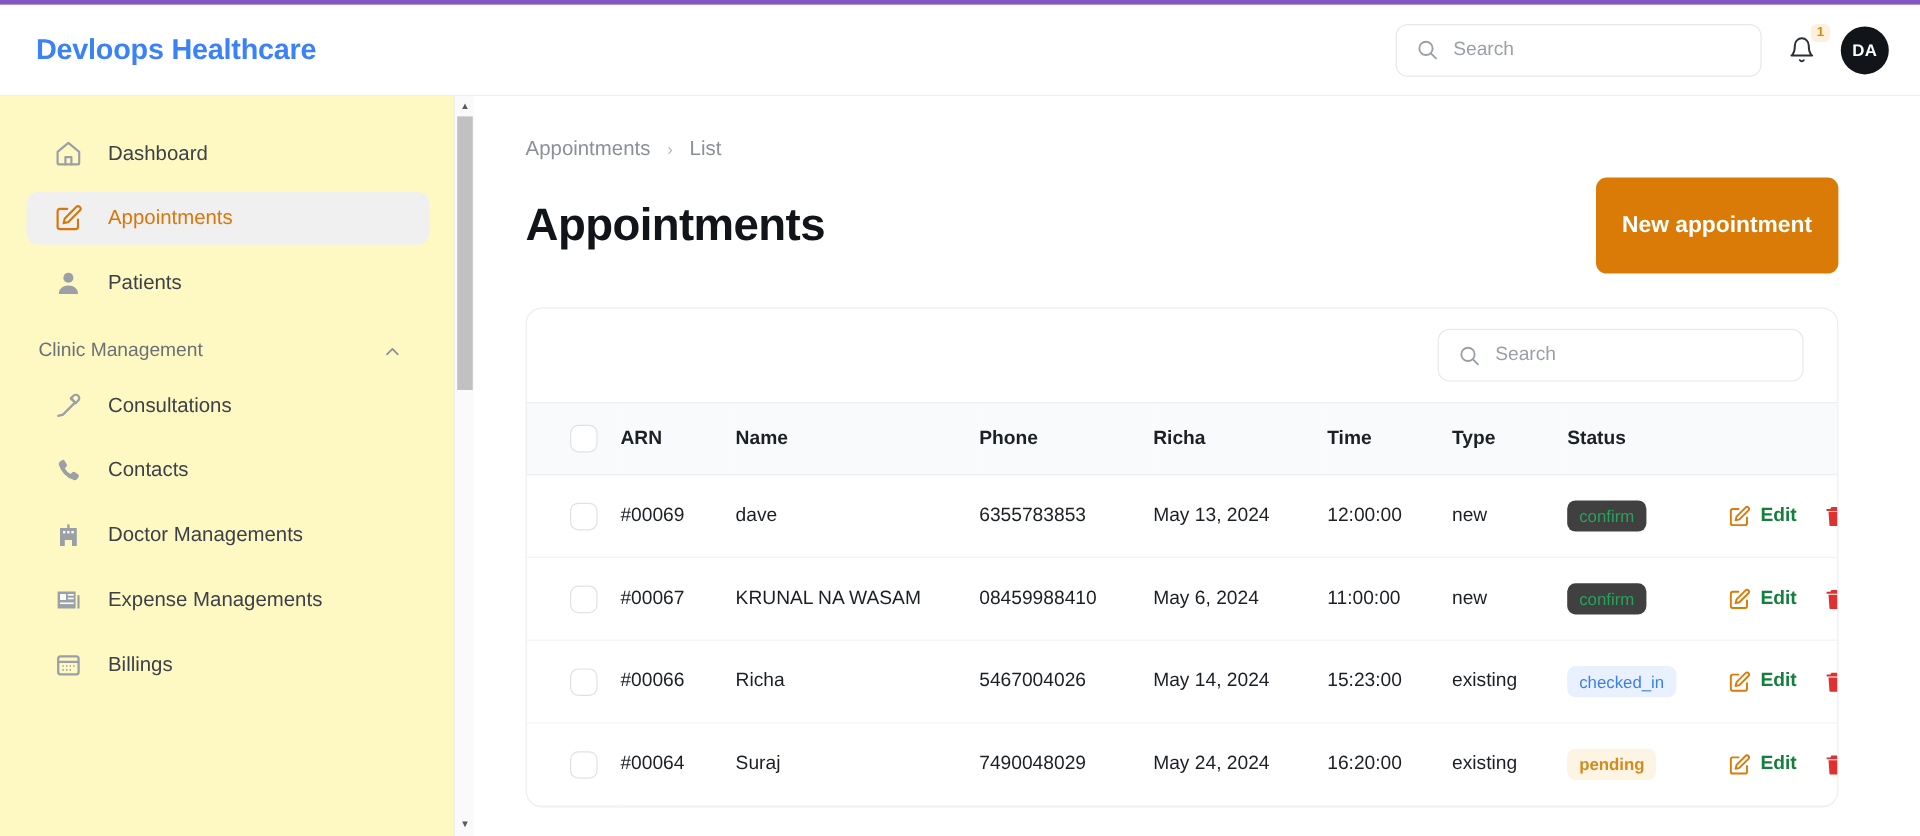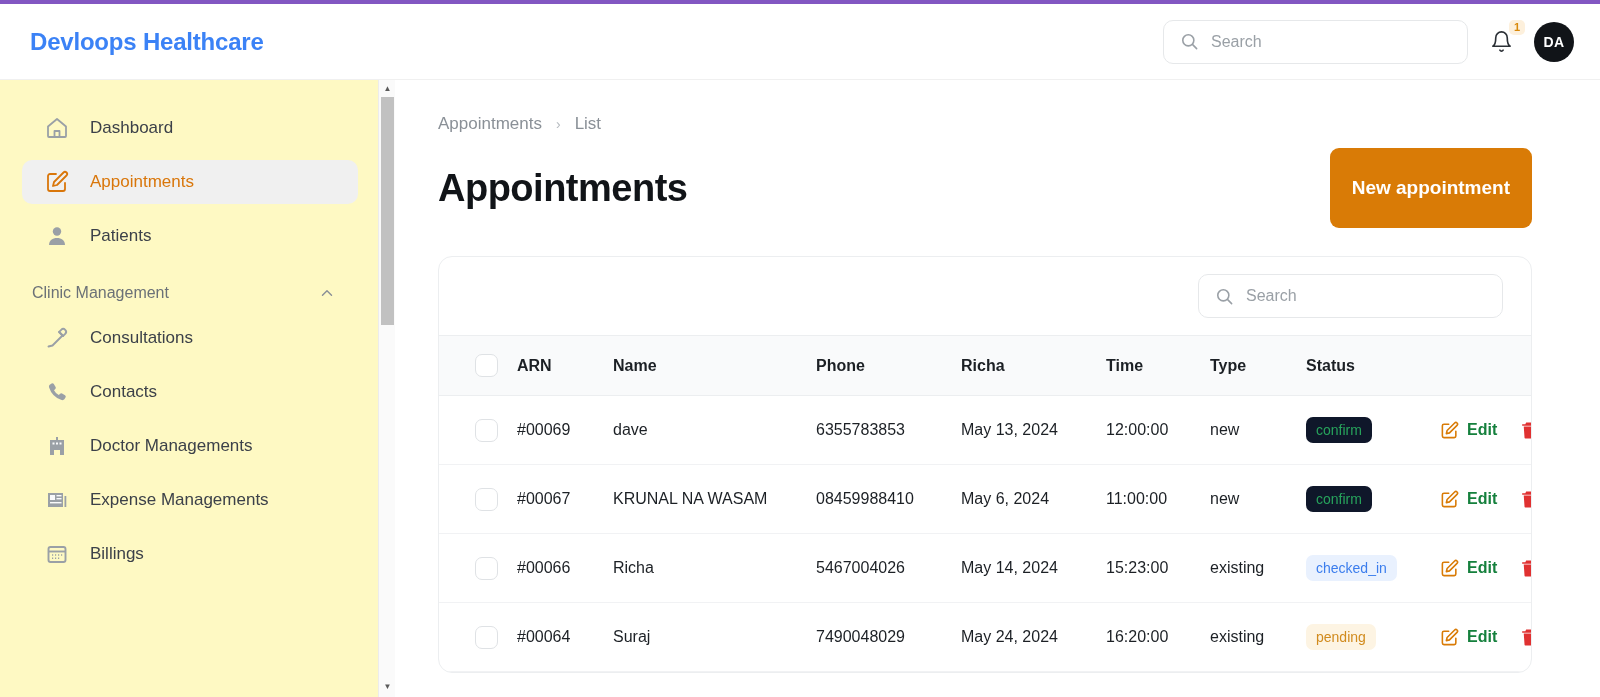--- a/index.html
+++ b/index.html
@@ -152,23 +152,23 @@
   .c-act   { width: 160px; }
 
   .chk {
     width: 23px; height: 23px; border: 1px solid #dfe2e5;
     border-radius: 7px; background: #fff; cursor: pointer; display: block;
   }
   .badge {
     display: inline-block; font-size: 14px; font-weight: 500;
     padding: 5px 10px; border-radius: 7px; line-height: 16px;
   }
-  .badge.confirm    { background: #0f172a; color: #27a35c; }
+  .badge.confirm    { background: #404040; color: #27a35c; }
   .badge.checked_in { background: #e9f1fe; color: #3b7ded; }
-  .badge.pending    { background: #fdf4e3; color: #d18b1e; }
+  .badge.pending    { background: #fdf4e3; color: #d18b1e; font-weight: bold; }
 
   .actions { display: flex; align-items: center; gap: 22px; }
   .edit-btn { display: flex; align-items: center; gap: 8px;
     color: #15803d; font-size: 16px; font-weight: bold; cursor: pointer; }
   .del-btn { color: #e03131; cursor: pointer; display: flex; align-items: center; }
   svg { display: block; }
 </style>
 </head>
 <body>
 

